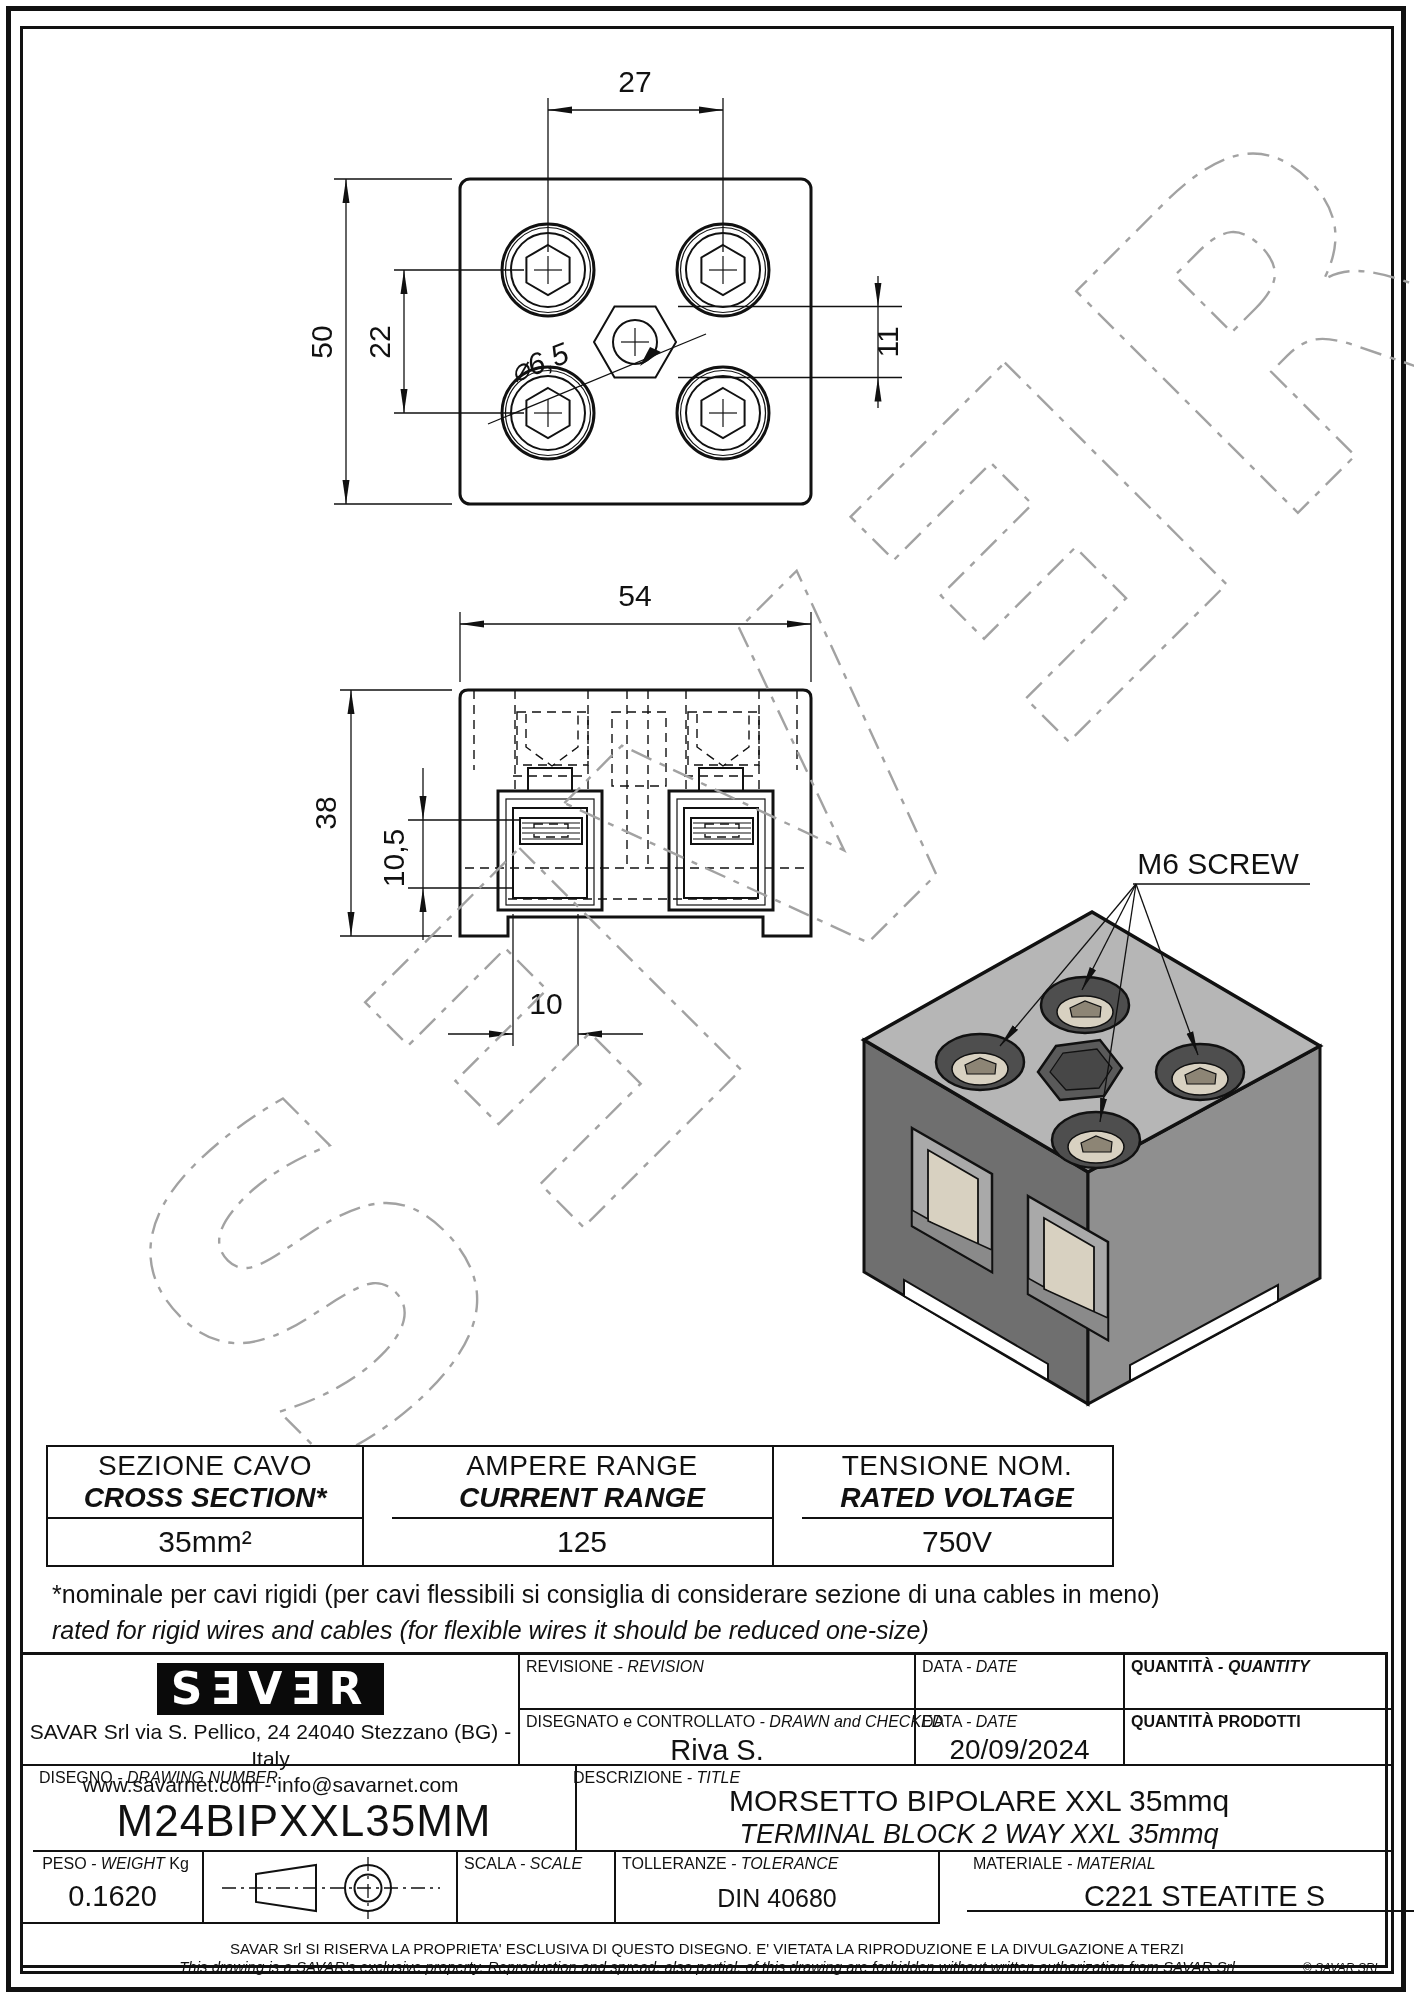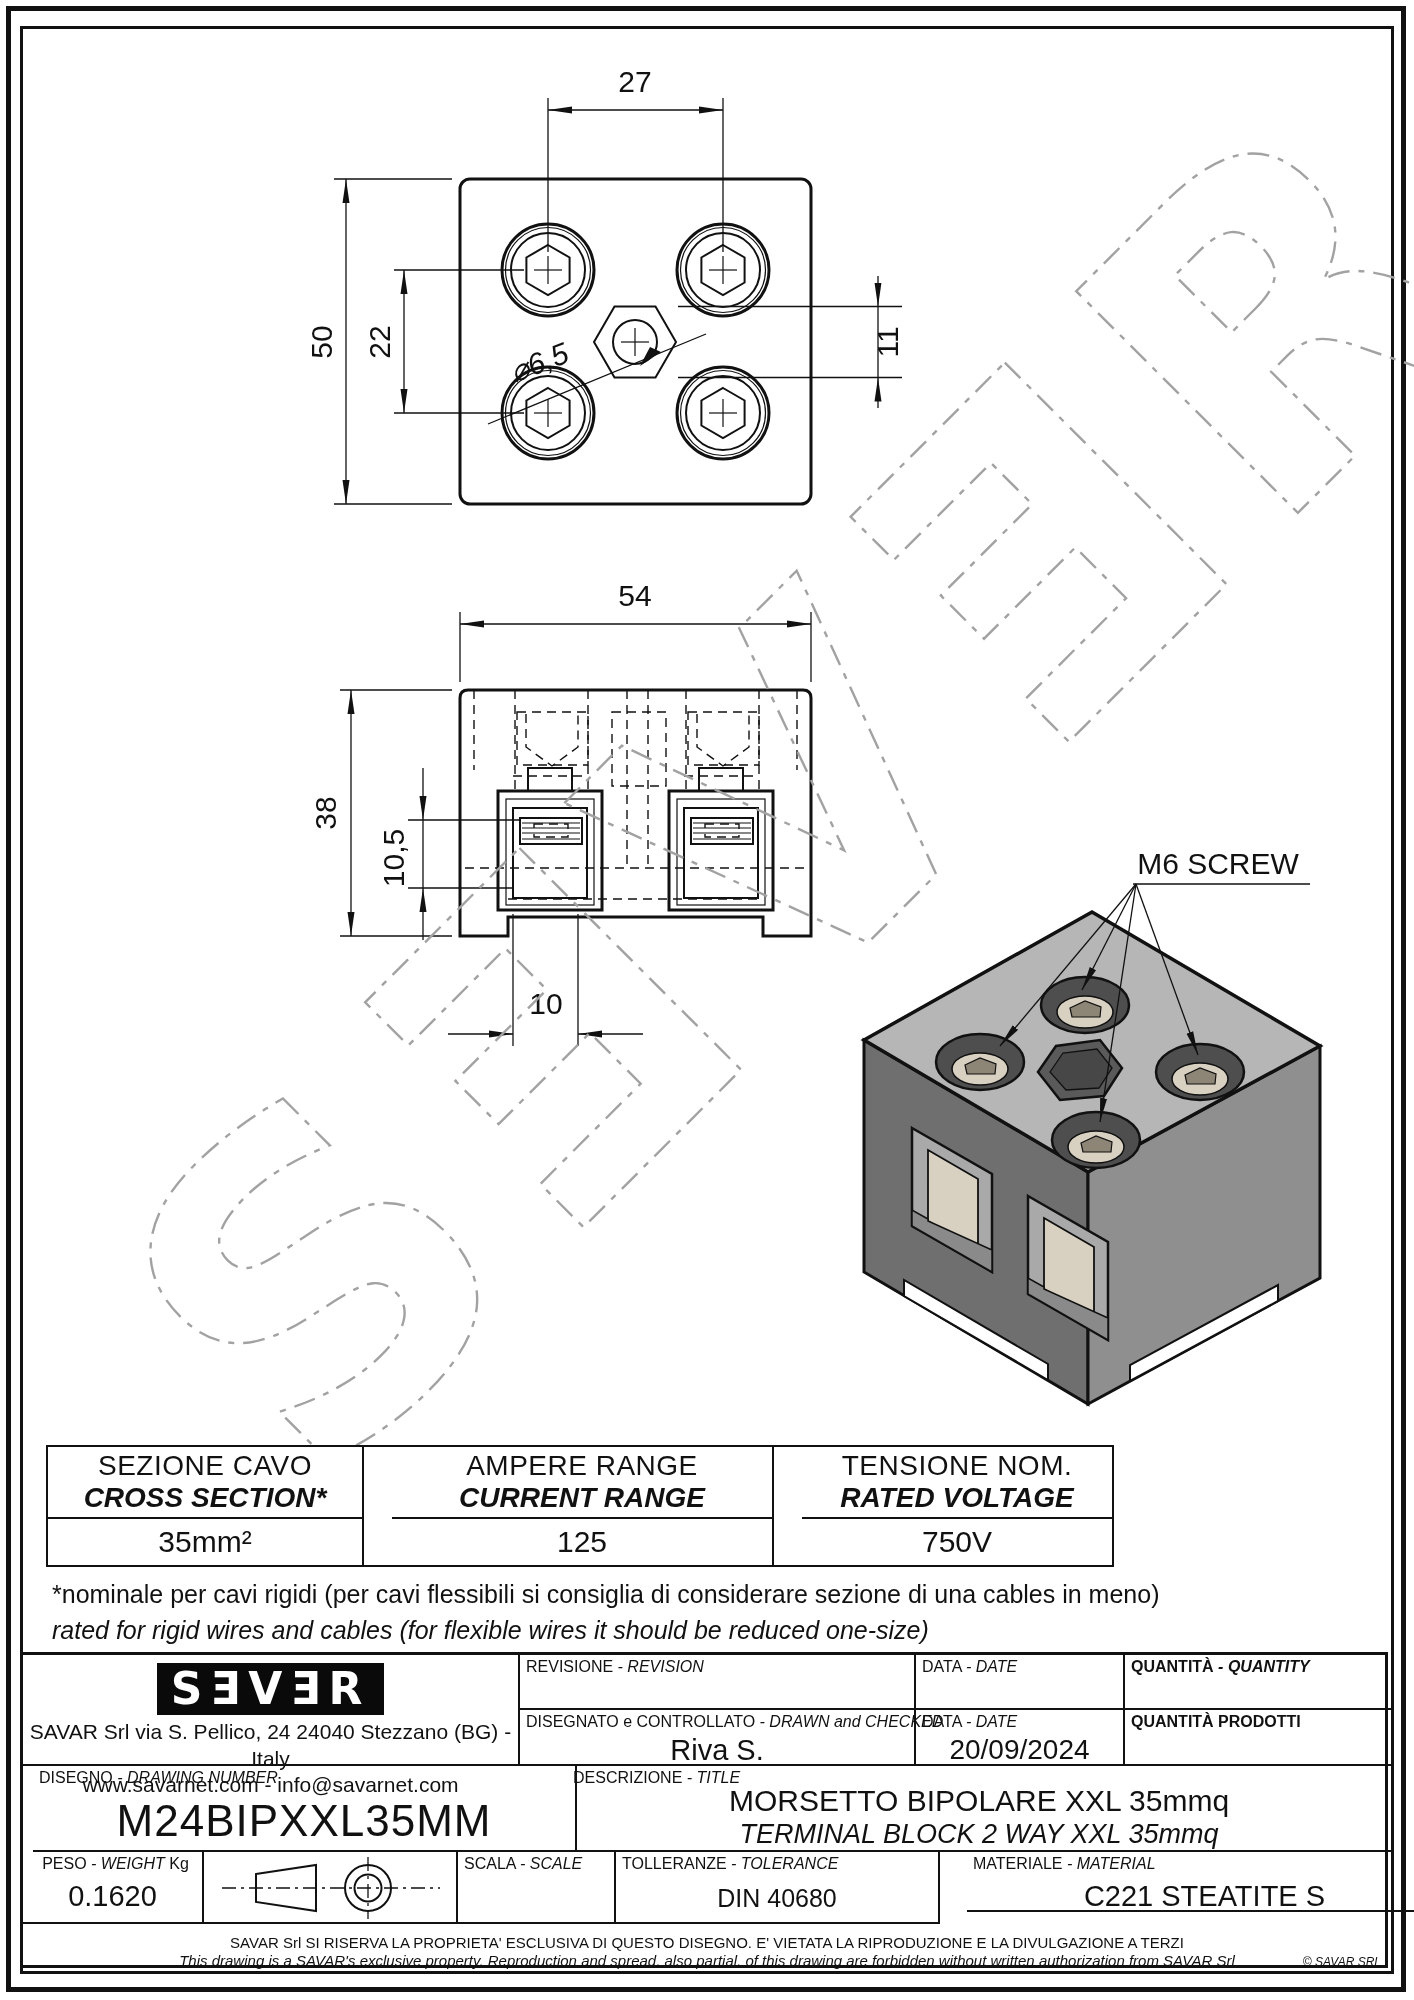--- a/index.html
+++ b/index.html
@@ -375,19 +375,19 @@
     </div>
     <div class="cell" style="left:593px;top:197px;width:324px;height:72px">
       <div class="lab"><span>TOLLERANZE</span> <span class="en">- TOLERANCE</span></div>
       <div class="cval" style="top:32px;font-size:25px">DIN 40680</div>
     </div>
     <div class="cell" style="left:944px;top:197px;width:475px;height:60px;border-right:none">
       <div class="lab"><span>MATERIALE</span> <span class="en">- MATERIAL</span></div>
       <div class="cval" style="top:28px;font-size:29px">C221 STEATITE S</div>
     </div>
 
-    <div class="cell" id="footer-cell" style="left:0;top:273px;width:1368px;height:47px">
+    <div class="cell" id="footer-cell" style="left:0;top:279px;width:1368px;height:47px">
       <div class="f1">SAVAR Srl SI RISERVA LA PROPRIETA' ESCLUSIVA DI QUESTO DISEGNO. E' VIETATA LA RIPRODUZIONE E LA DIVULGAZIONE A TERZI</div>
       <div class="f2">This drawing is a SAVAR's exclusive property. Reproduction and spread, also partial, of this drawing are forbidden without written authorization from SAVAR Srl</div>
       <div class="copyright">© SAVAR SRL</div>
     </div>
   </div>
 </div>
 
 </body></html>

